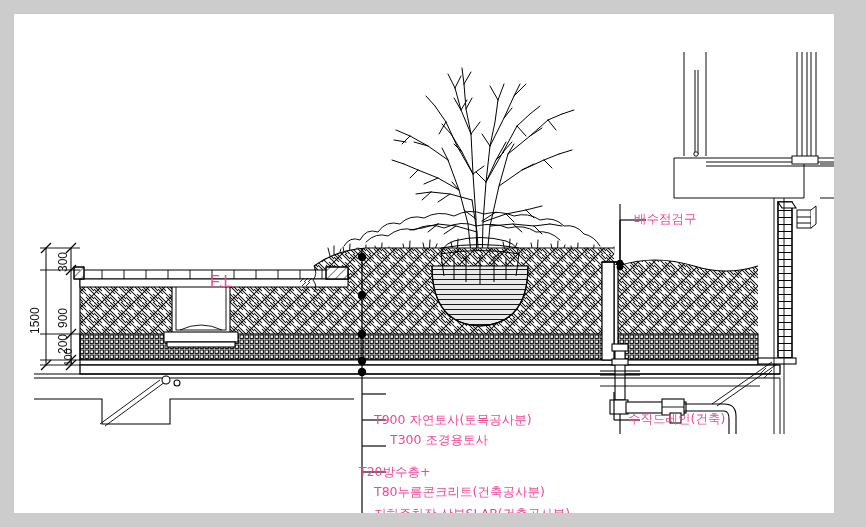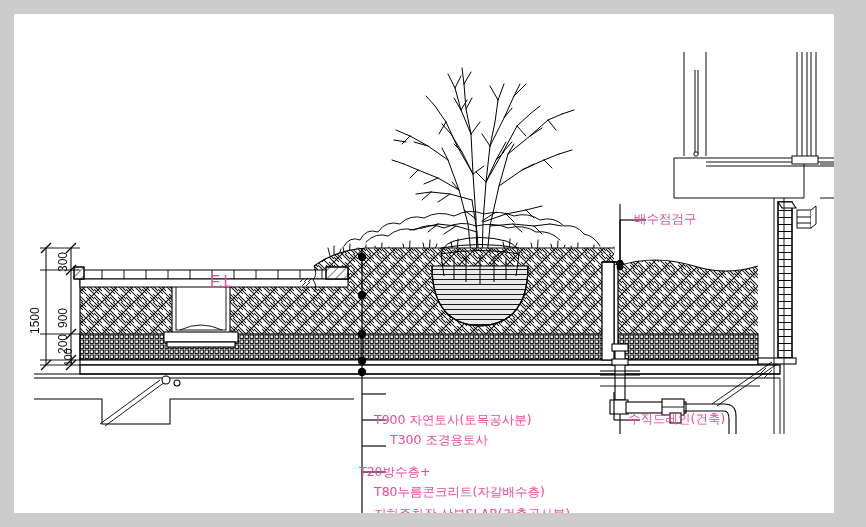--- a/index.html
+++ b/index.html
@@ -361,21 +361,21 @@
 </svg>
 
 <div class="lbl lbl-fl" style="left:196px;top:228px;margin-top:32px;">F.L</div>
 
 <div class="lbl" style="left:620px;top:199px;">배수점검구</div>
 <div class="lbl" style="left:614px;top:399px;">수직드레인(건축)</div>
 
 <div class="lbl" style="left:376px;top:374px;margin-top:46px;">T300 조경용토사</div>
 <div class="lbl" style="left:360px;top:400px;">T900 자연토사(토목공사분)</div>
 <div class="lbl" style="left:345px;top:452px;">T20방수층+</div>
-<div class="lbl" style="left:360px;top:472px;">T80누름콘크리트(자갈배수층)</div>
+<div class="lbl" style="left:360px;top:472px;">T80누름콘크리트(건축공사분)</div>
 <div class="lbl" style="left:360px;top:494px;">지하주차장 상부SLAB(건축공사분)</div>
 
 <div class="dim" style="left:14px;top:320px;">1500</div>
 <div class="dim" style="left:42px;top:258px;">300</div>
 <div class="dim" style="left:42px;top:314px;">900</div>
 <div class="dim" style="left:42px;top:340px;">200</div>
 <div class="dim dim-small" style="left:48px;top:352px;">100</div>
 
 </div>
 

